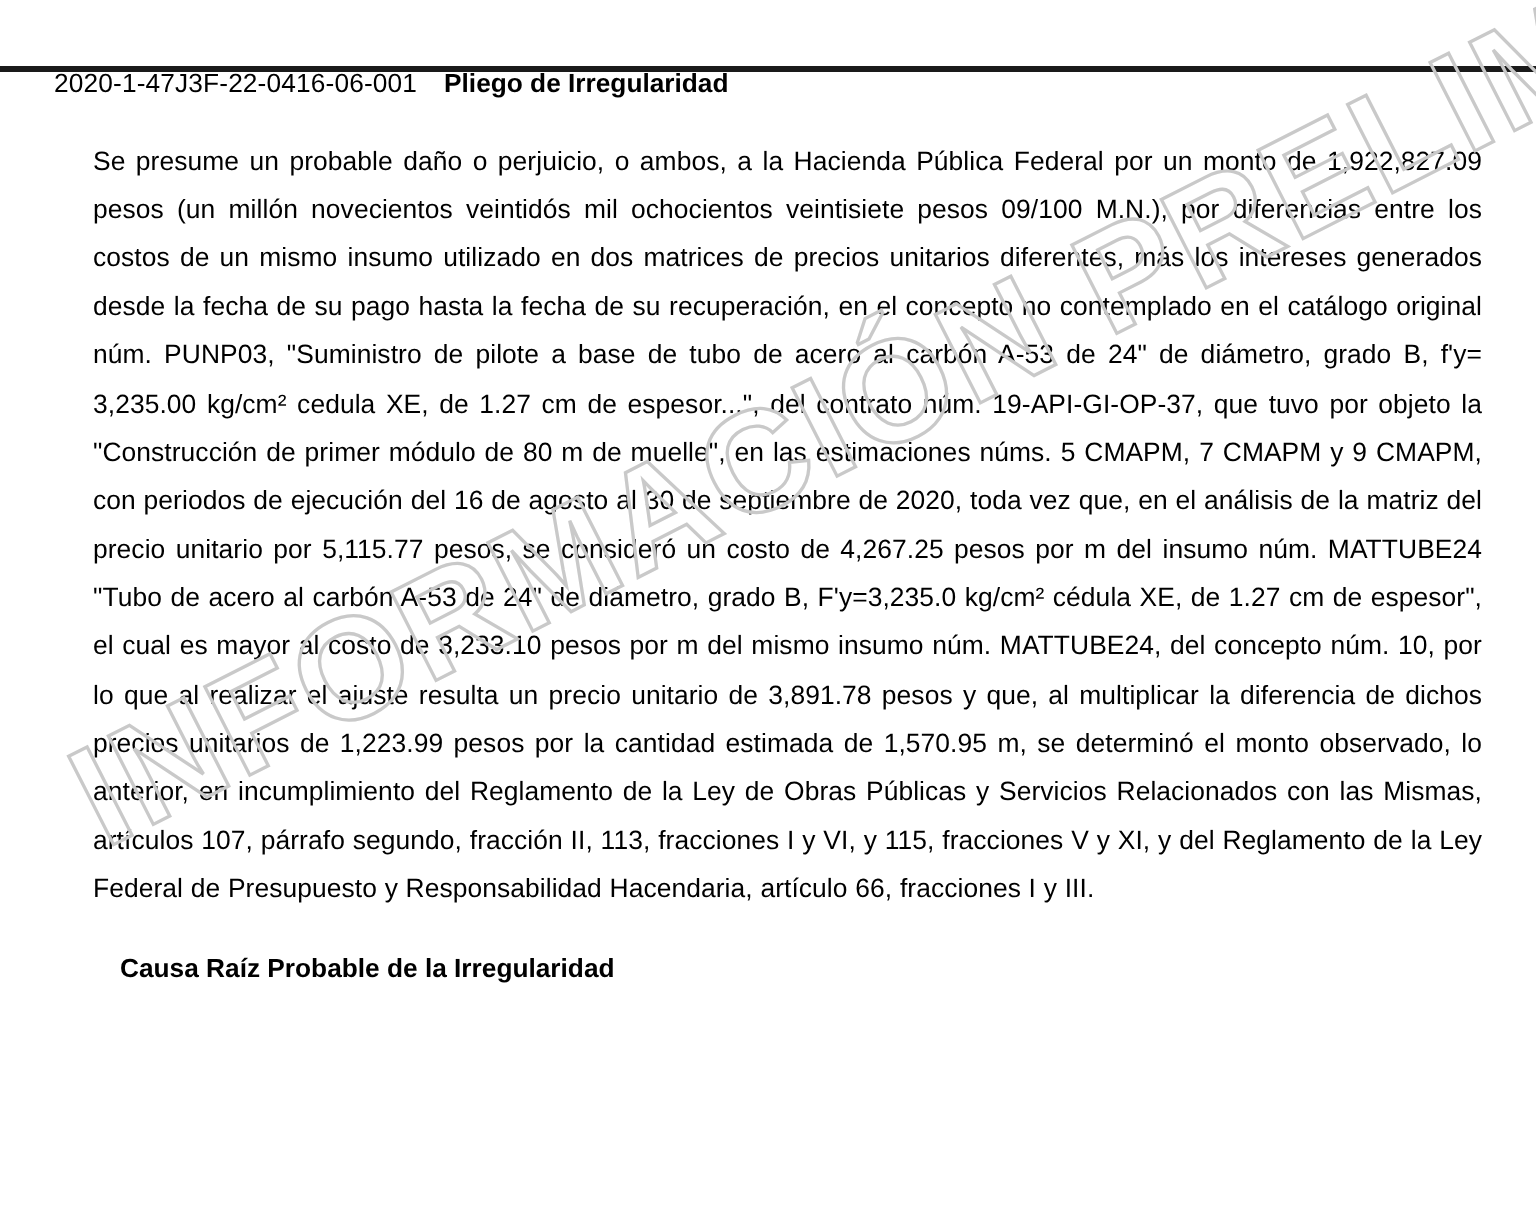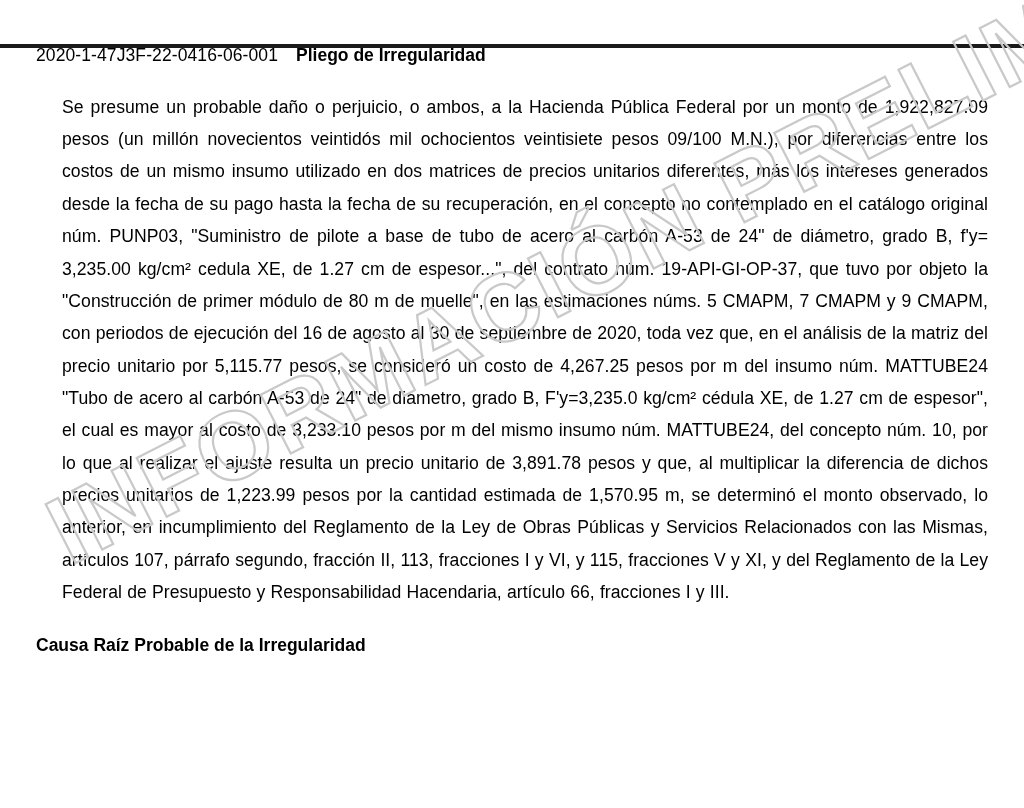--- a/index.html
+++ b/index.html
@@ -52,20 +52,21 @@
     text-align: justify;
     text-justify: inter-word;
     letter-spacing: 0.05px;
     word-spacing: 0.2px;
     margin-left: 26px;
   }
   .section-heading {
     margin-top: 26px;
     font-size: 17.5px;
     font-weight: 700;
+    margin-left: 44px;
   }
   .watermark {
     position: absolute;
     left: 50px;
     top: 92px;
     width: 930px;
     height: 640px;
     pointer-events: none;
     z-index: 5;
   }

